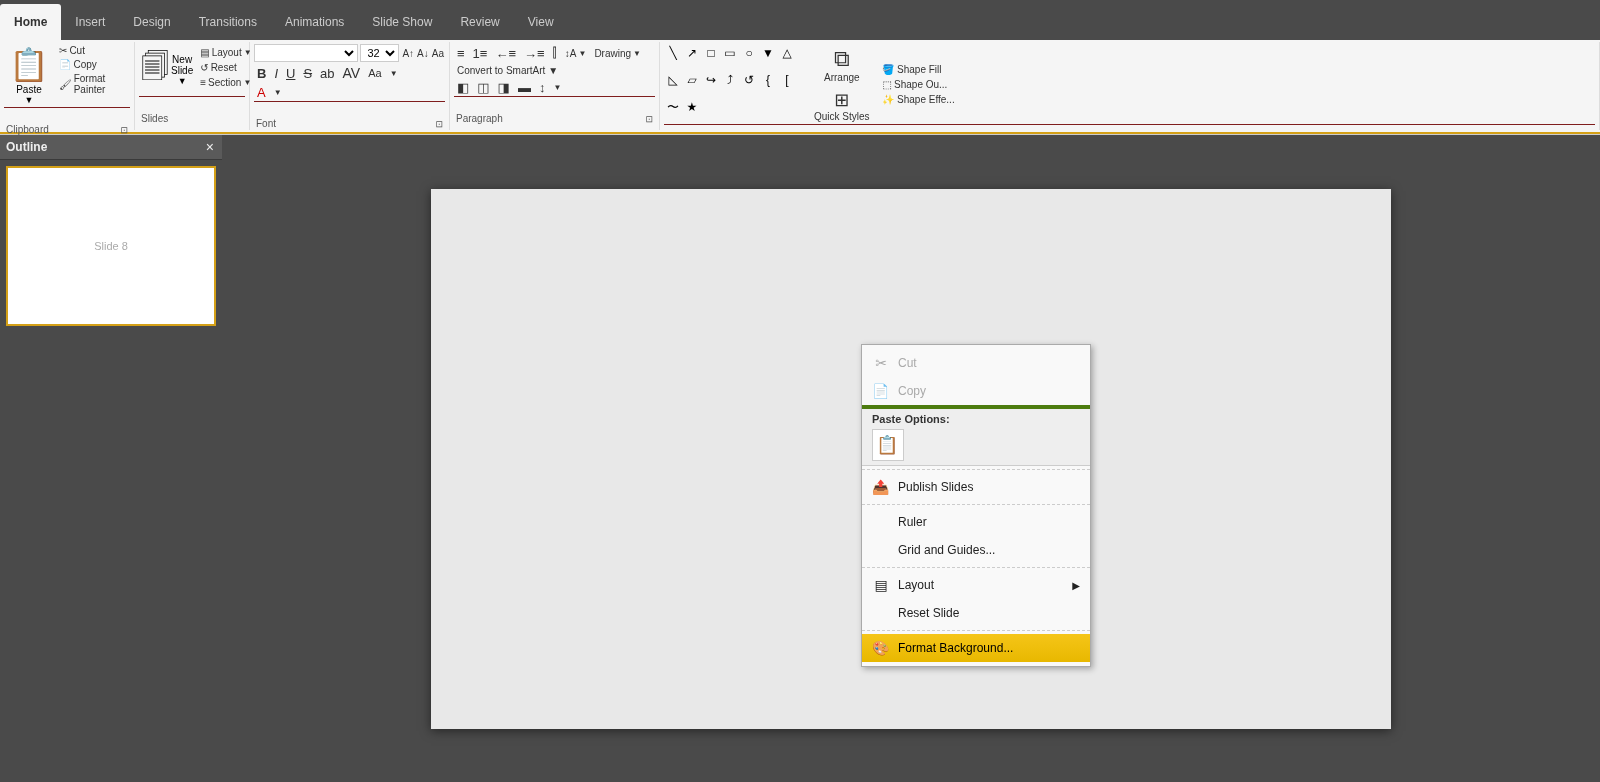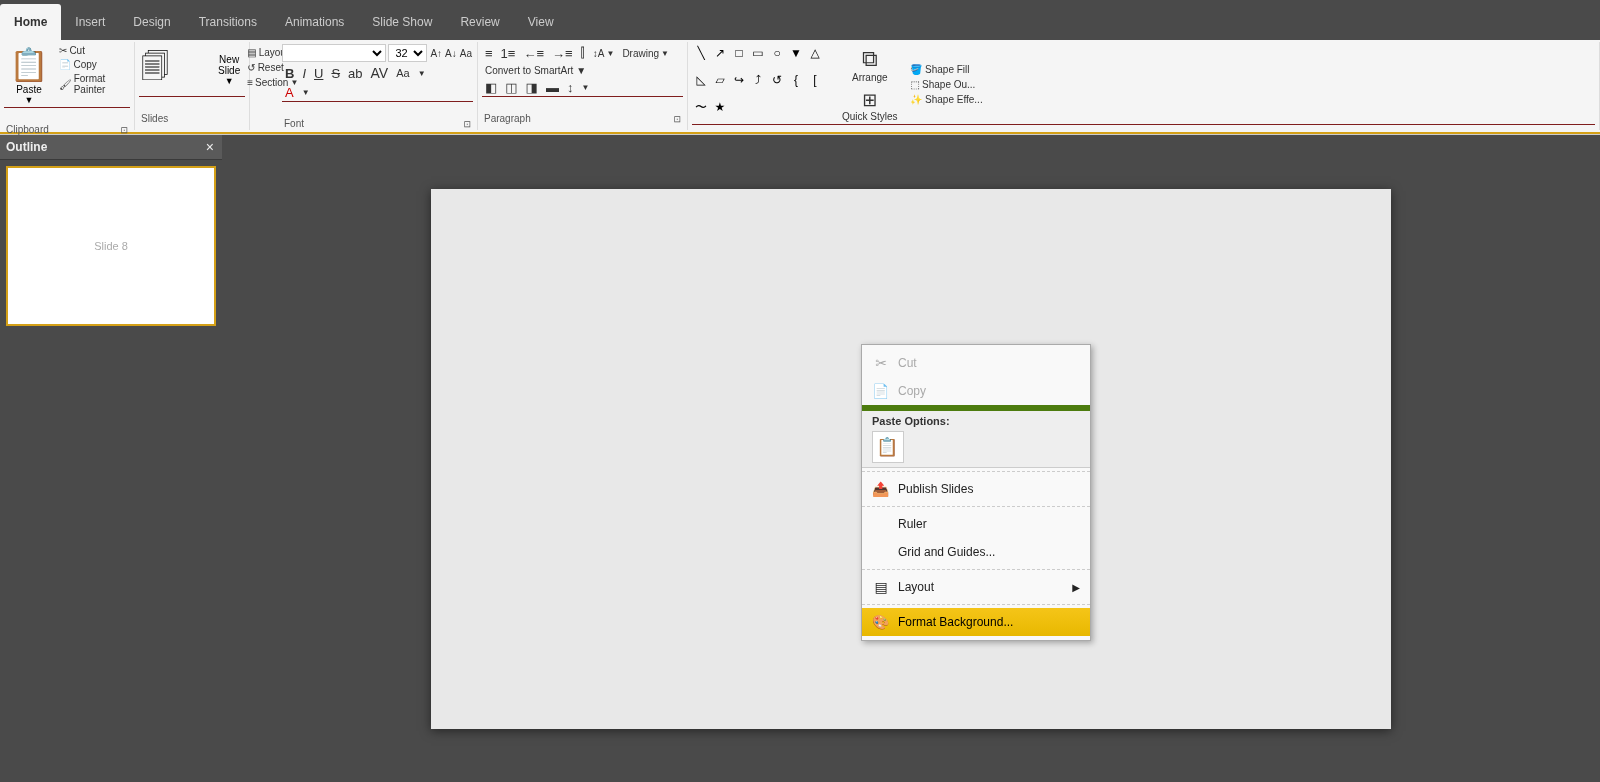--- a/index.html
+++ b/index.html
@@ -133,21 +133,20 @@
       flex: 1;
     }
 
     
     .font-group {
       display: flex;
       flex-direction: column;
       border-right: 1px solid #ddd;
       padding: 2px 4px;
       width: 200px;
-      margin-left: 28px;
     }
 
     .font-top {
       display: flex;
       gap: 2px;
       margin-bottom: 2px;
     }
 
     .font-select {
       border: 1px solid #ccc;
@@ -380,21 +379,21 @@
       <div class="group-label-row">
         <span>Clipboard</span>
         <span style="font-size:9px;">⊡</span>
       </div>
     </div>
 
     <div class="slides-group">
       <div style="display:flex;flex:1;gap:2px;align-items:flex-start;">
         <div class="new-slide-btn">
           <span style="font-size:28px;">🗐</span>
-          <div style="display:flex;flex-direction:column;align-items:center;margin-left:47px;">
+          <div style="display:flex;flex-direction:column;align-items:center;">
             <span style="font-size:10px;">New</span>
             <span style="font-size:10px;">Slide</span>
             <span style="font-size:9px;">▼</span>
           </div>
         </div>
         <div style="display:flex;flex-direction:column;gap:2px;padding-top:2px;">
           <div class="ribbon-btn-small">
             <span>▤</span>
             <span>Layout</span>
             <span style="font-size:8px;">▼</span>
@@ -555,21 +554,21 @@
         <div class="menu-item disabled">
           <span class="menu-item-icon">✂</span>
           <span class="menu-item-label">Cut</span>
         </div>
 
         <div class="menu-item disabled">
           <span class="menu-item-icon">📄</span>
           <span class="menu-item-label">Copy</span>
         </div>
 
-        <div style="padding:4px 10px;background:#eeeeee;border-top:6px solid #4d7c0f;border-bottom:1px solid #ccc;">
+        <div style="padding:4px 10px;background:#eeeeee;border-top:4px solid #4d7c0f;border-bottom:1px solid #ccc;">
           <div style="font-size:11px;color:#333;font-weight:bold;">Paste Options:</div>
           <div style="display:flex;gap:4px;margin-top:4px;">
             <div style="width:32px;height:32px;border:1px solid #ccc;background:white;display:flex;align-items:center;justify-content:center;cursor:pointer;font-size:18px;">📋</div>
           </div>
         </div>
 
         <hr class="menu-divider">
 
         <div class="menu-item">
           <span class="menu-item-icon">📤</span>
@@ -589,20 +588,24 @@
         </div>
 
         <hr class="menu-divider">
 
         <div class="menu-item">
           <span class="menu-item-icon">▤</span>
           <span class="menu-item-label">Layout</span>
           <span class="menu-submenu-arrow">▶</span>
         </div>
 
+        <div class="menu-item">
+          <span class="menu-item-icon"> </span>
+          <span class="menu-item-label">Reset Slide</span>
+        </div>
 
         <hr class="menu-divider">
 
         <div class="menu-item highlighted" style="background: linear-gradient(to bottom, #f5c518, #e8b800);">
           <span class="menu-item-icon">🎨</span>
           <span class="menu-item-label">Format Background...</span>
         </div>
 
       </div>
 

